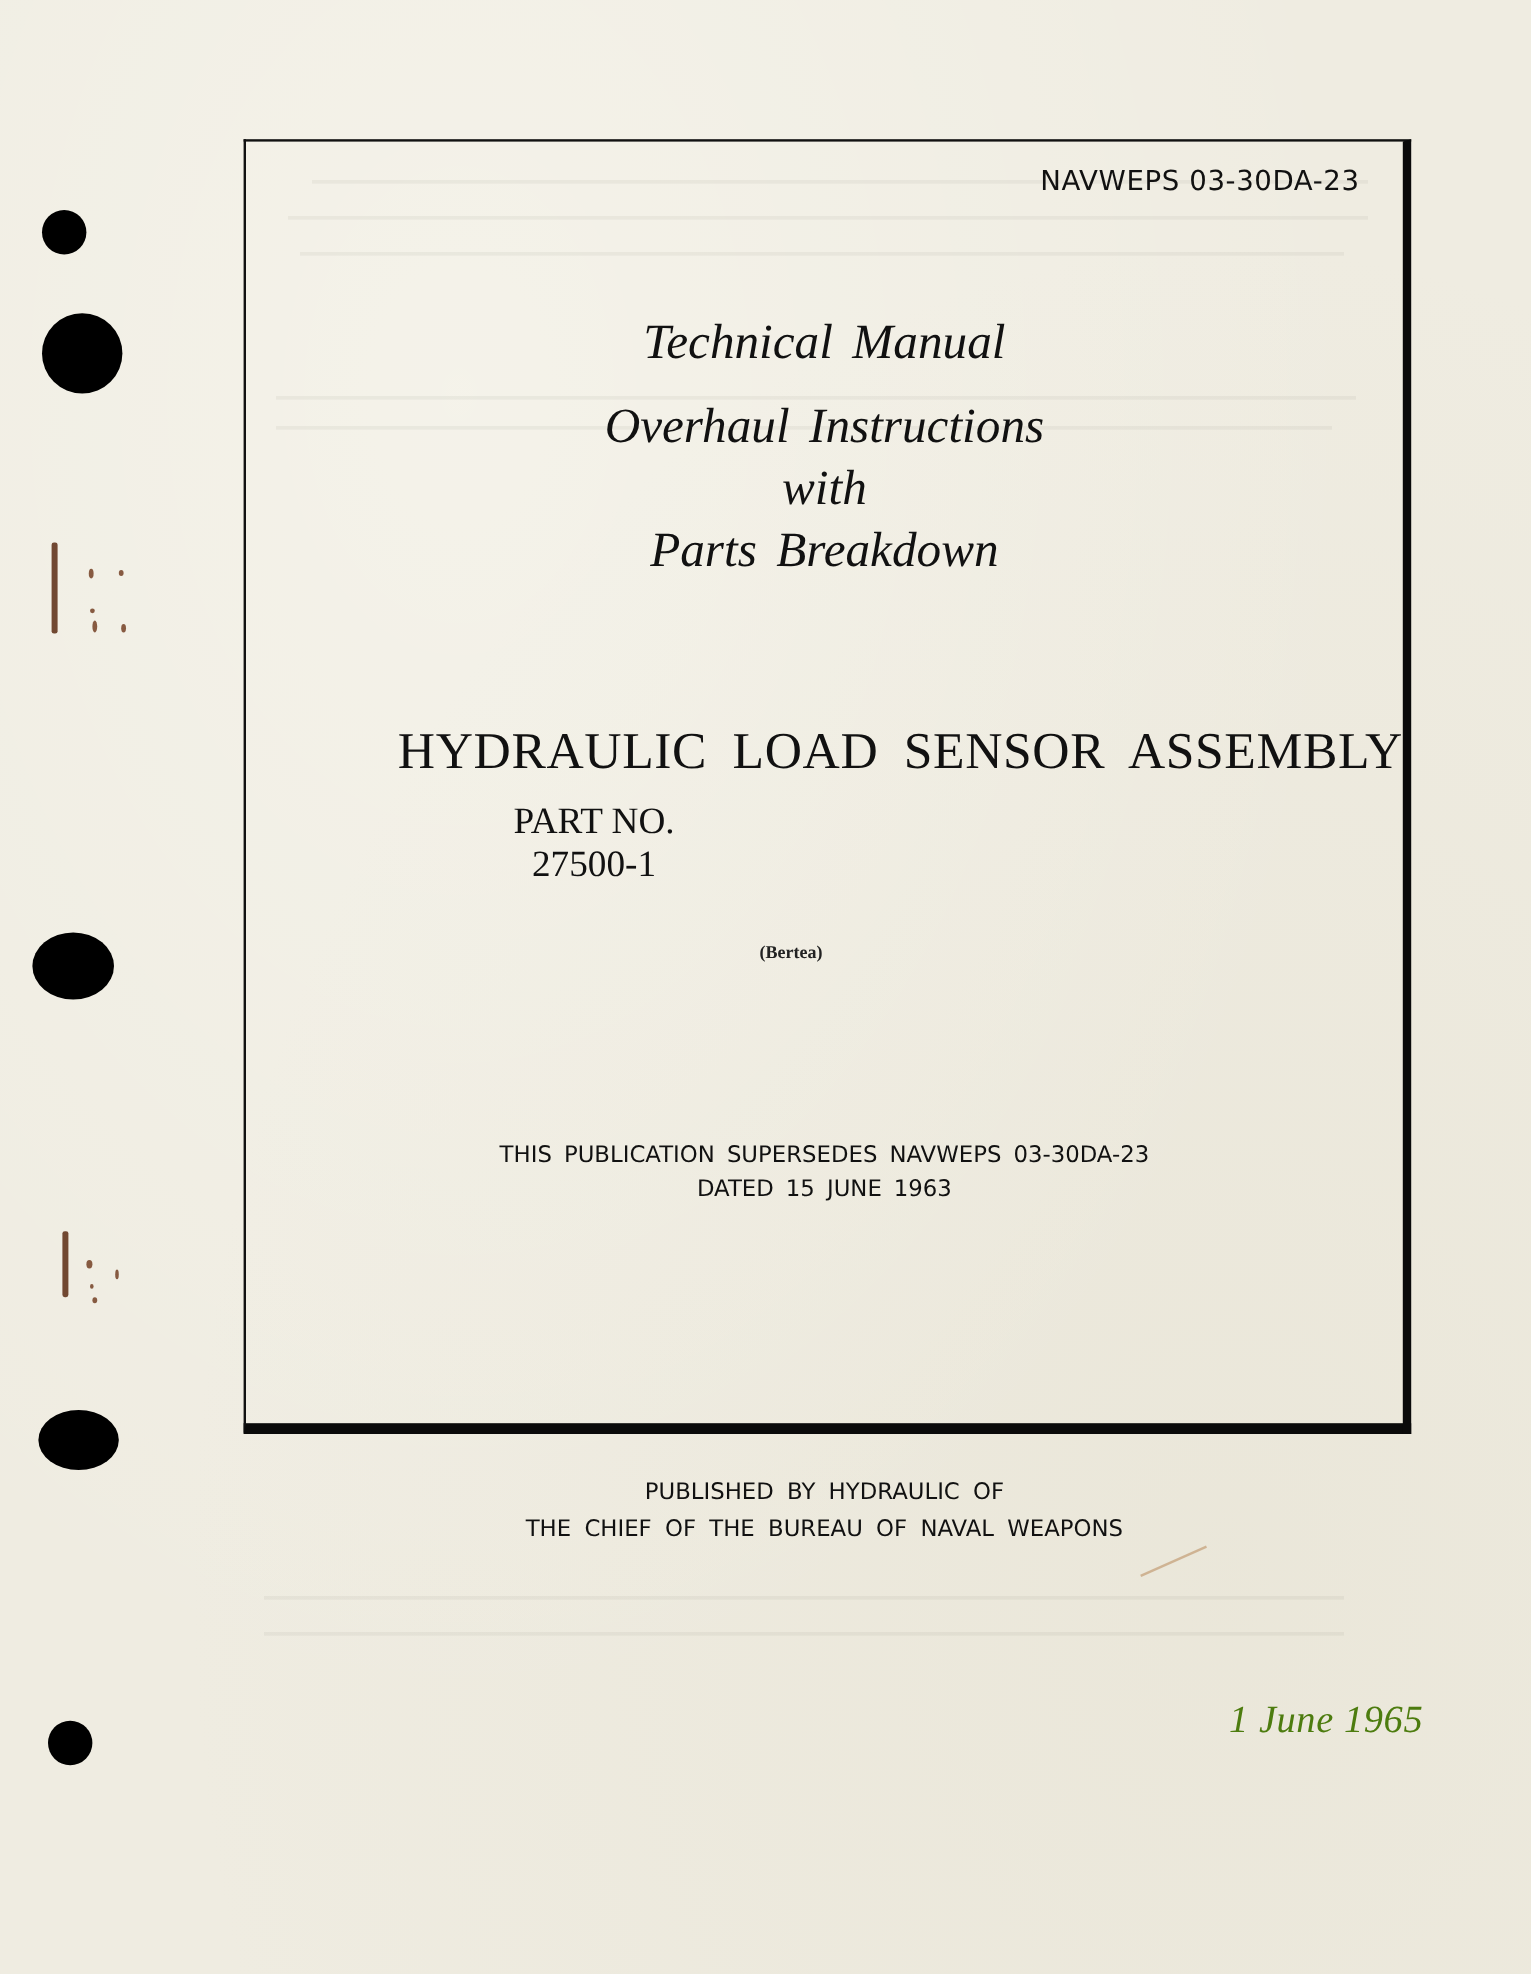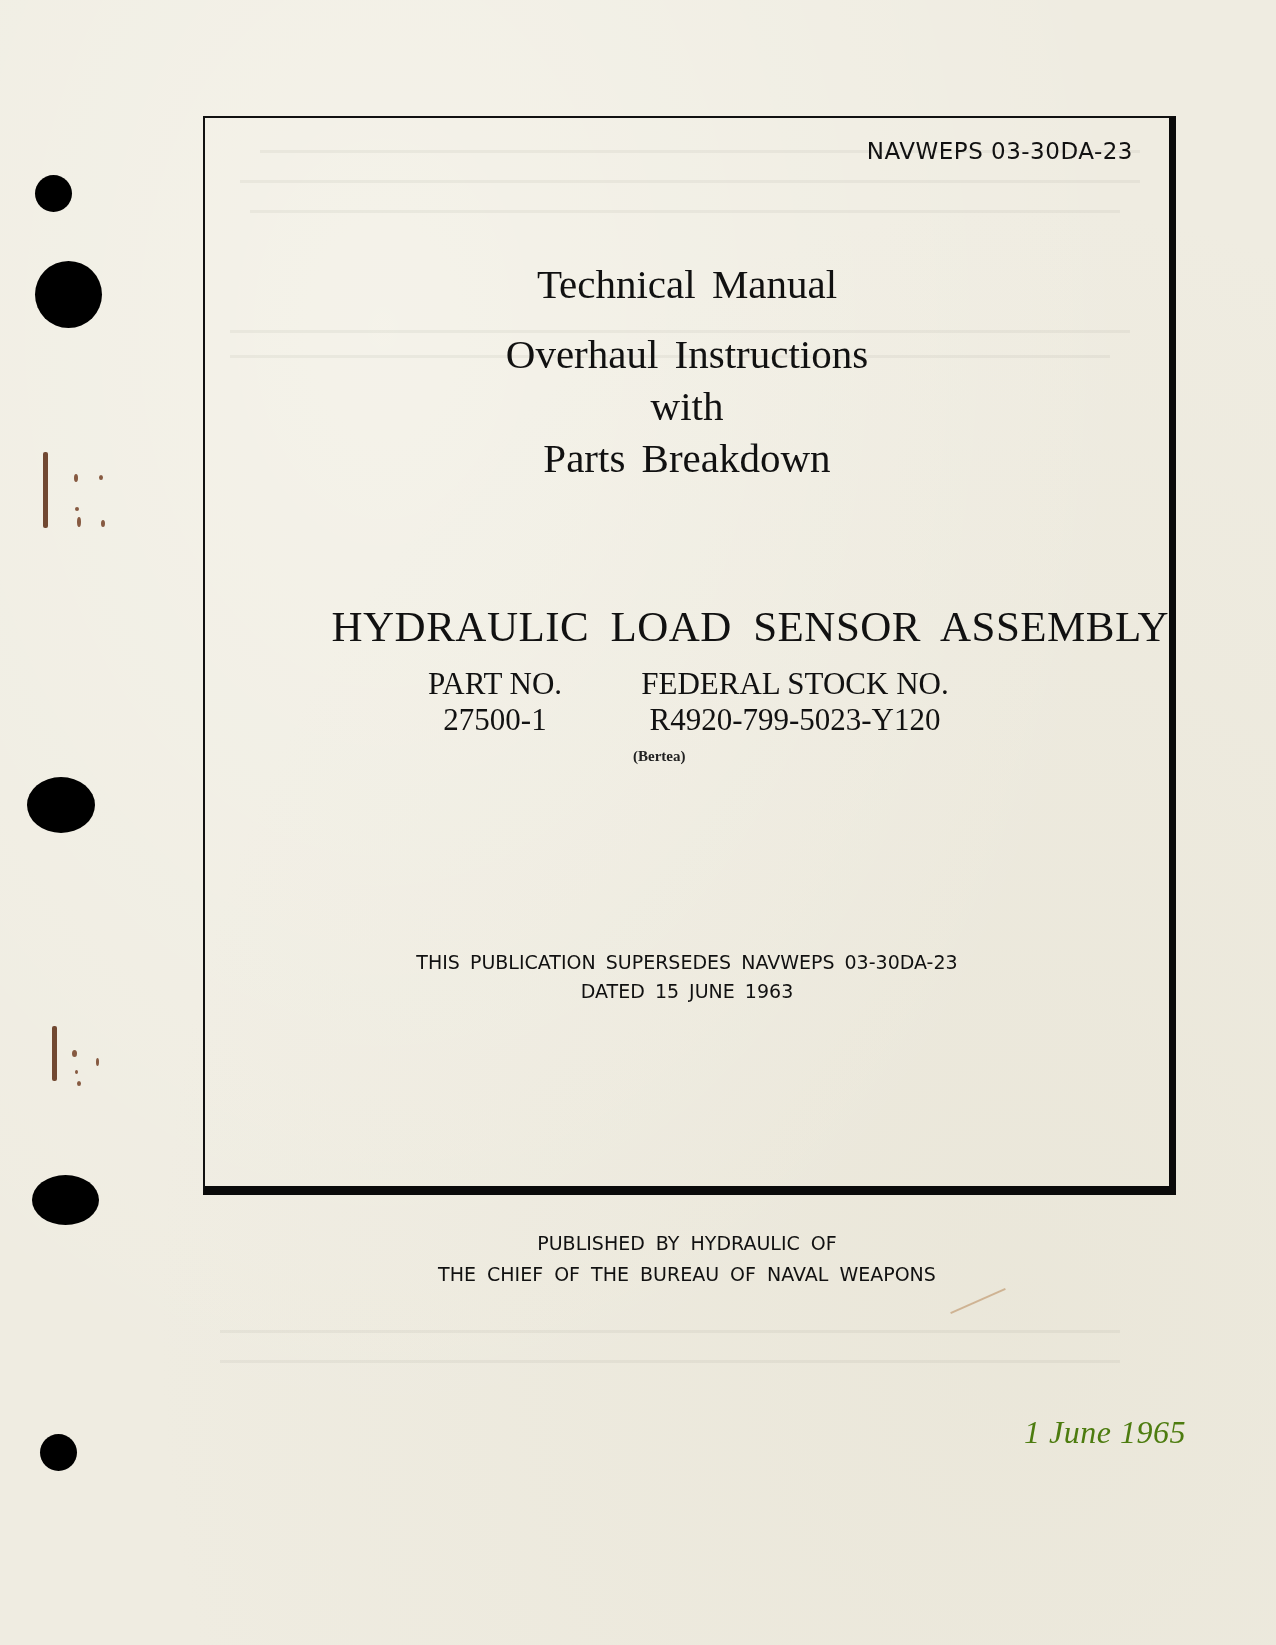--- a/index.html
+++ b/index.html
@@ -60,20 +60,21 @@
       font-size: 23px;
       letter-spacing: 0.5px;
       color: #111;
     }
     .title-block {
       position: absolute;
       left: 0;
       right: 0;
       top: 140px;
       text-align: center;
+      font-style: italic;
     }
     .title-line {
       font-family: "Liberation Serif", serif;
       font-size: 41px;
       line-height: 52px;
       color: #111;
       word-spacing: 6px;
     }
     .assembly-title {
       position: absolute;
@@ -101,21 +102,21 @@
       left: 190px;
       width: 200px;
     }
     .parts-row.fsn {
       left: 410px;
       width: 360px;
     }
     .manufacturer {
       position: absolute;
       left: 428px;
-      top: 630px;
+      top: 668px;
       font-family: "Liberation Serif", serif;
       font-size: 15px;
       font-weight: bold;
       color: #222;
     }
     .supersedes {
       position: absolute;
       left: 0;
       right: 0;
       top: 830px;
@@ -207,24 +208,20 @@
     <div class="title-line">Parts Breakdown</div>
   </div>
 
   <div class="assembly-title">HYDRAULIC LOAD SENSOR ASSEMBLY</div>
 
   <div class="parts-row part">
     <div>PART NO.</div>
     <div>27500-1</div>
   </div>
 
-  <div class="parts-row fsn">
-    <div>FEDERAL STOCK NO.</div>
-    <div>R4920-799-5023-Y120</div>
-  </div>
 
   <div class="manufacturer">(Bertea)</div>
 
   <div class="supersedes">
     <div>THIS PUBLICATION SUPERSEDES NAVWEPS 03-30DA-23</div>
     <div>DATED 15 JUNE 1963</div>
   </div>
 
   <div class="publisher">
     <div>PUBLISHED BY HYDRAULIC OF</div>

